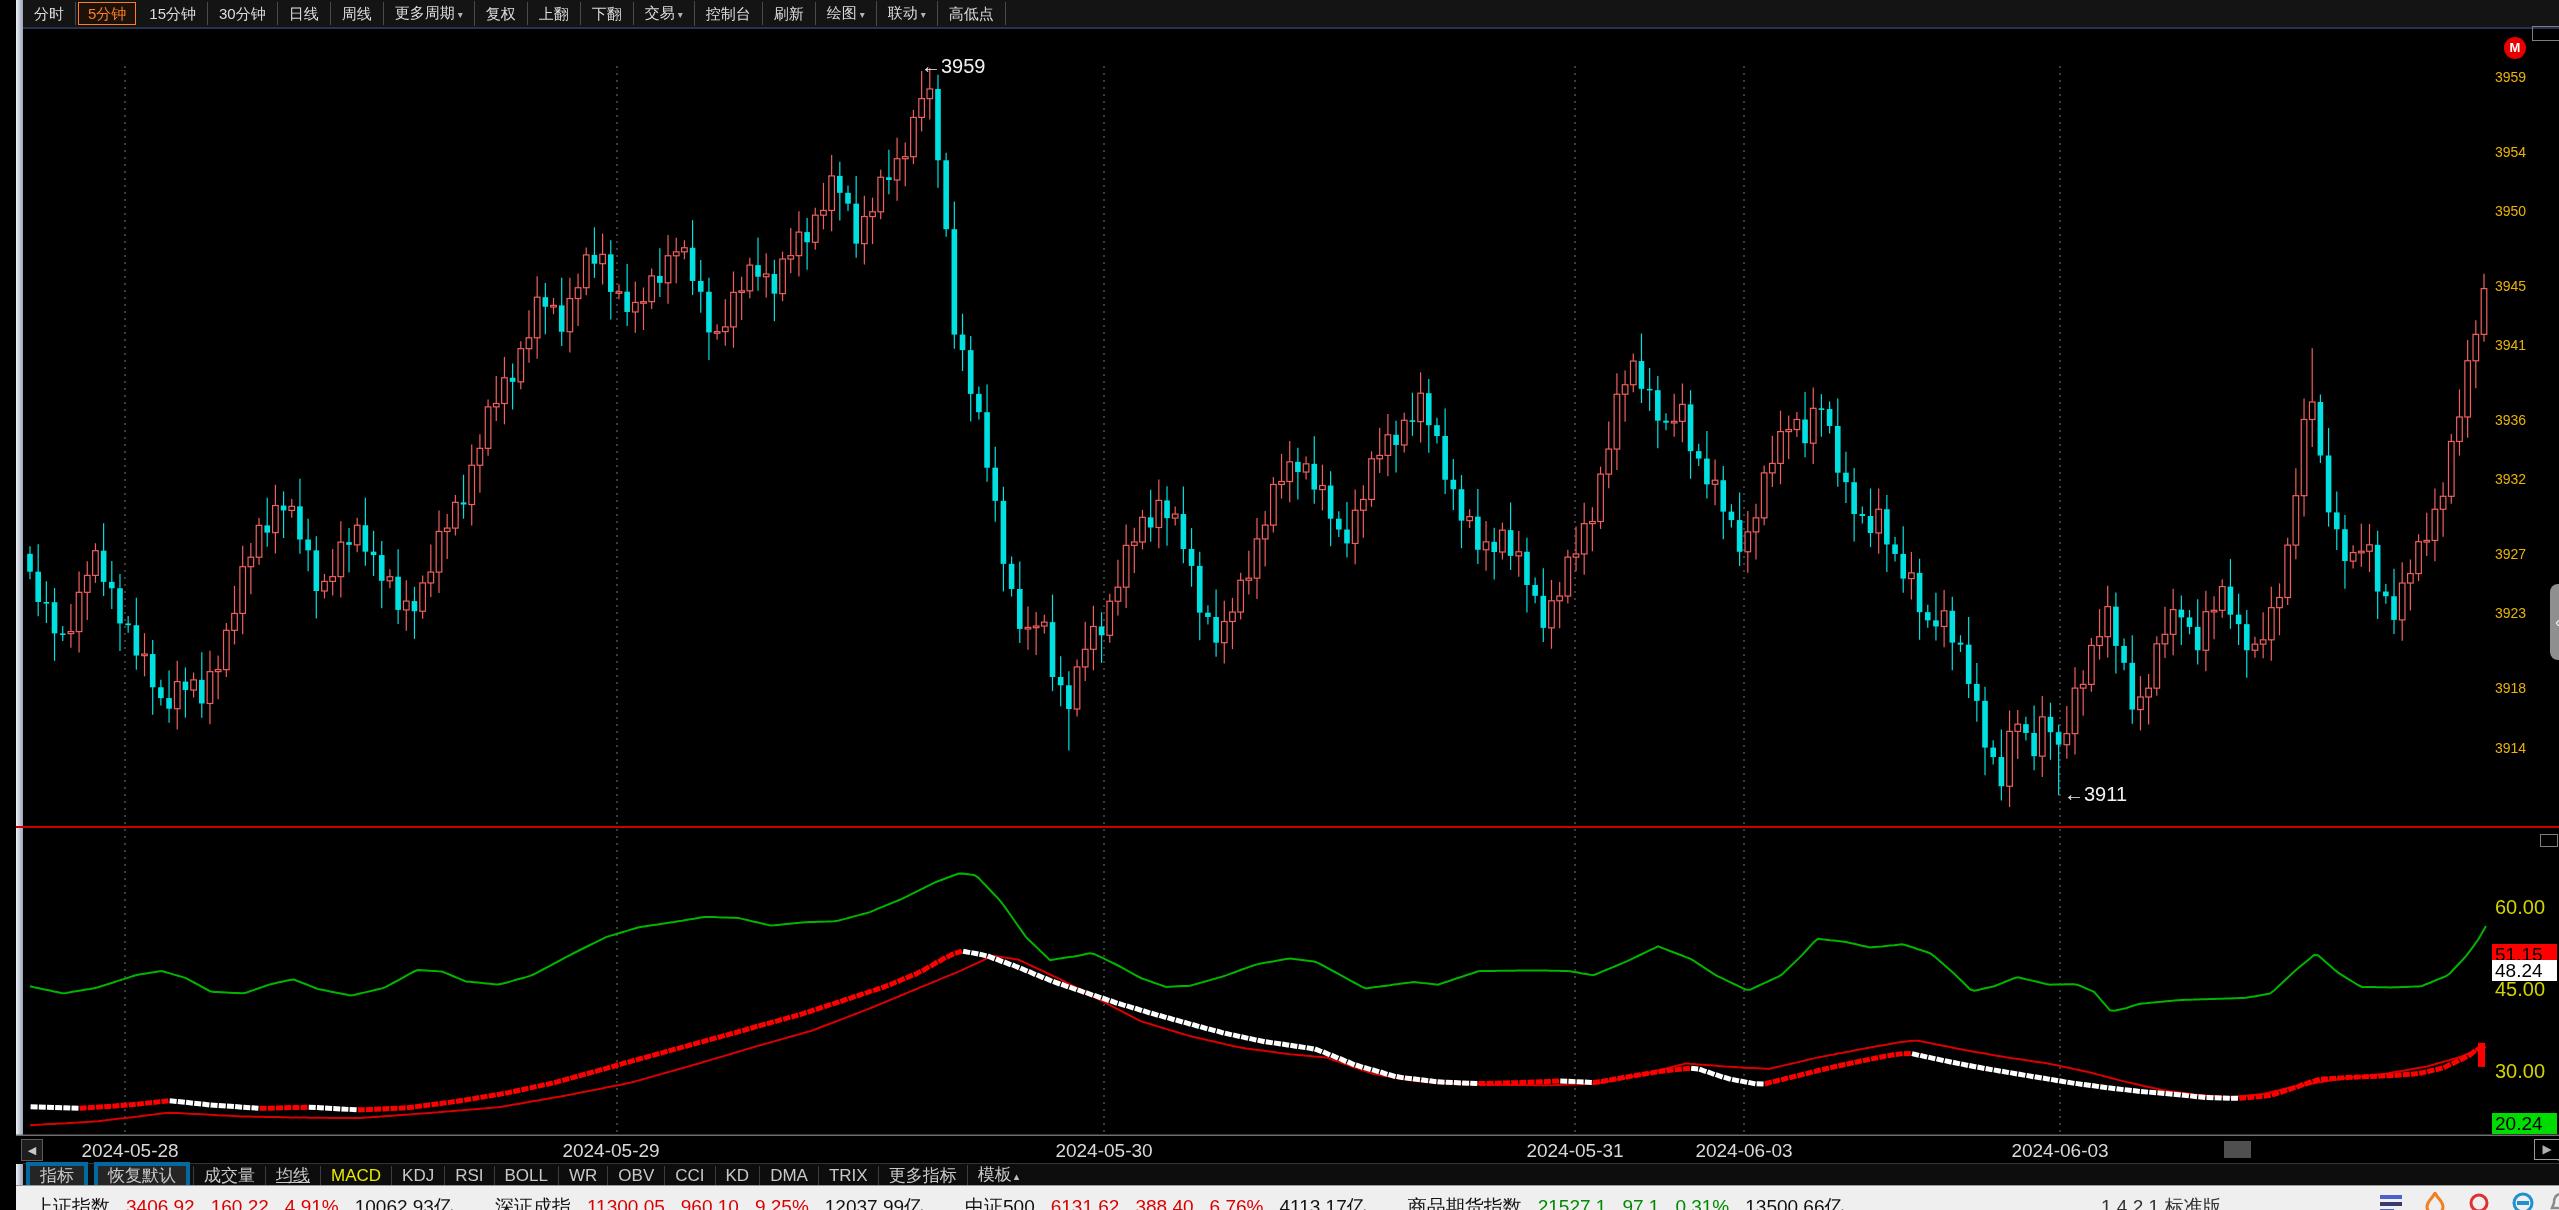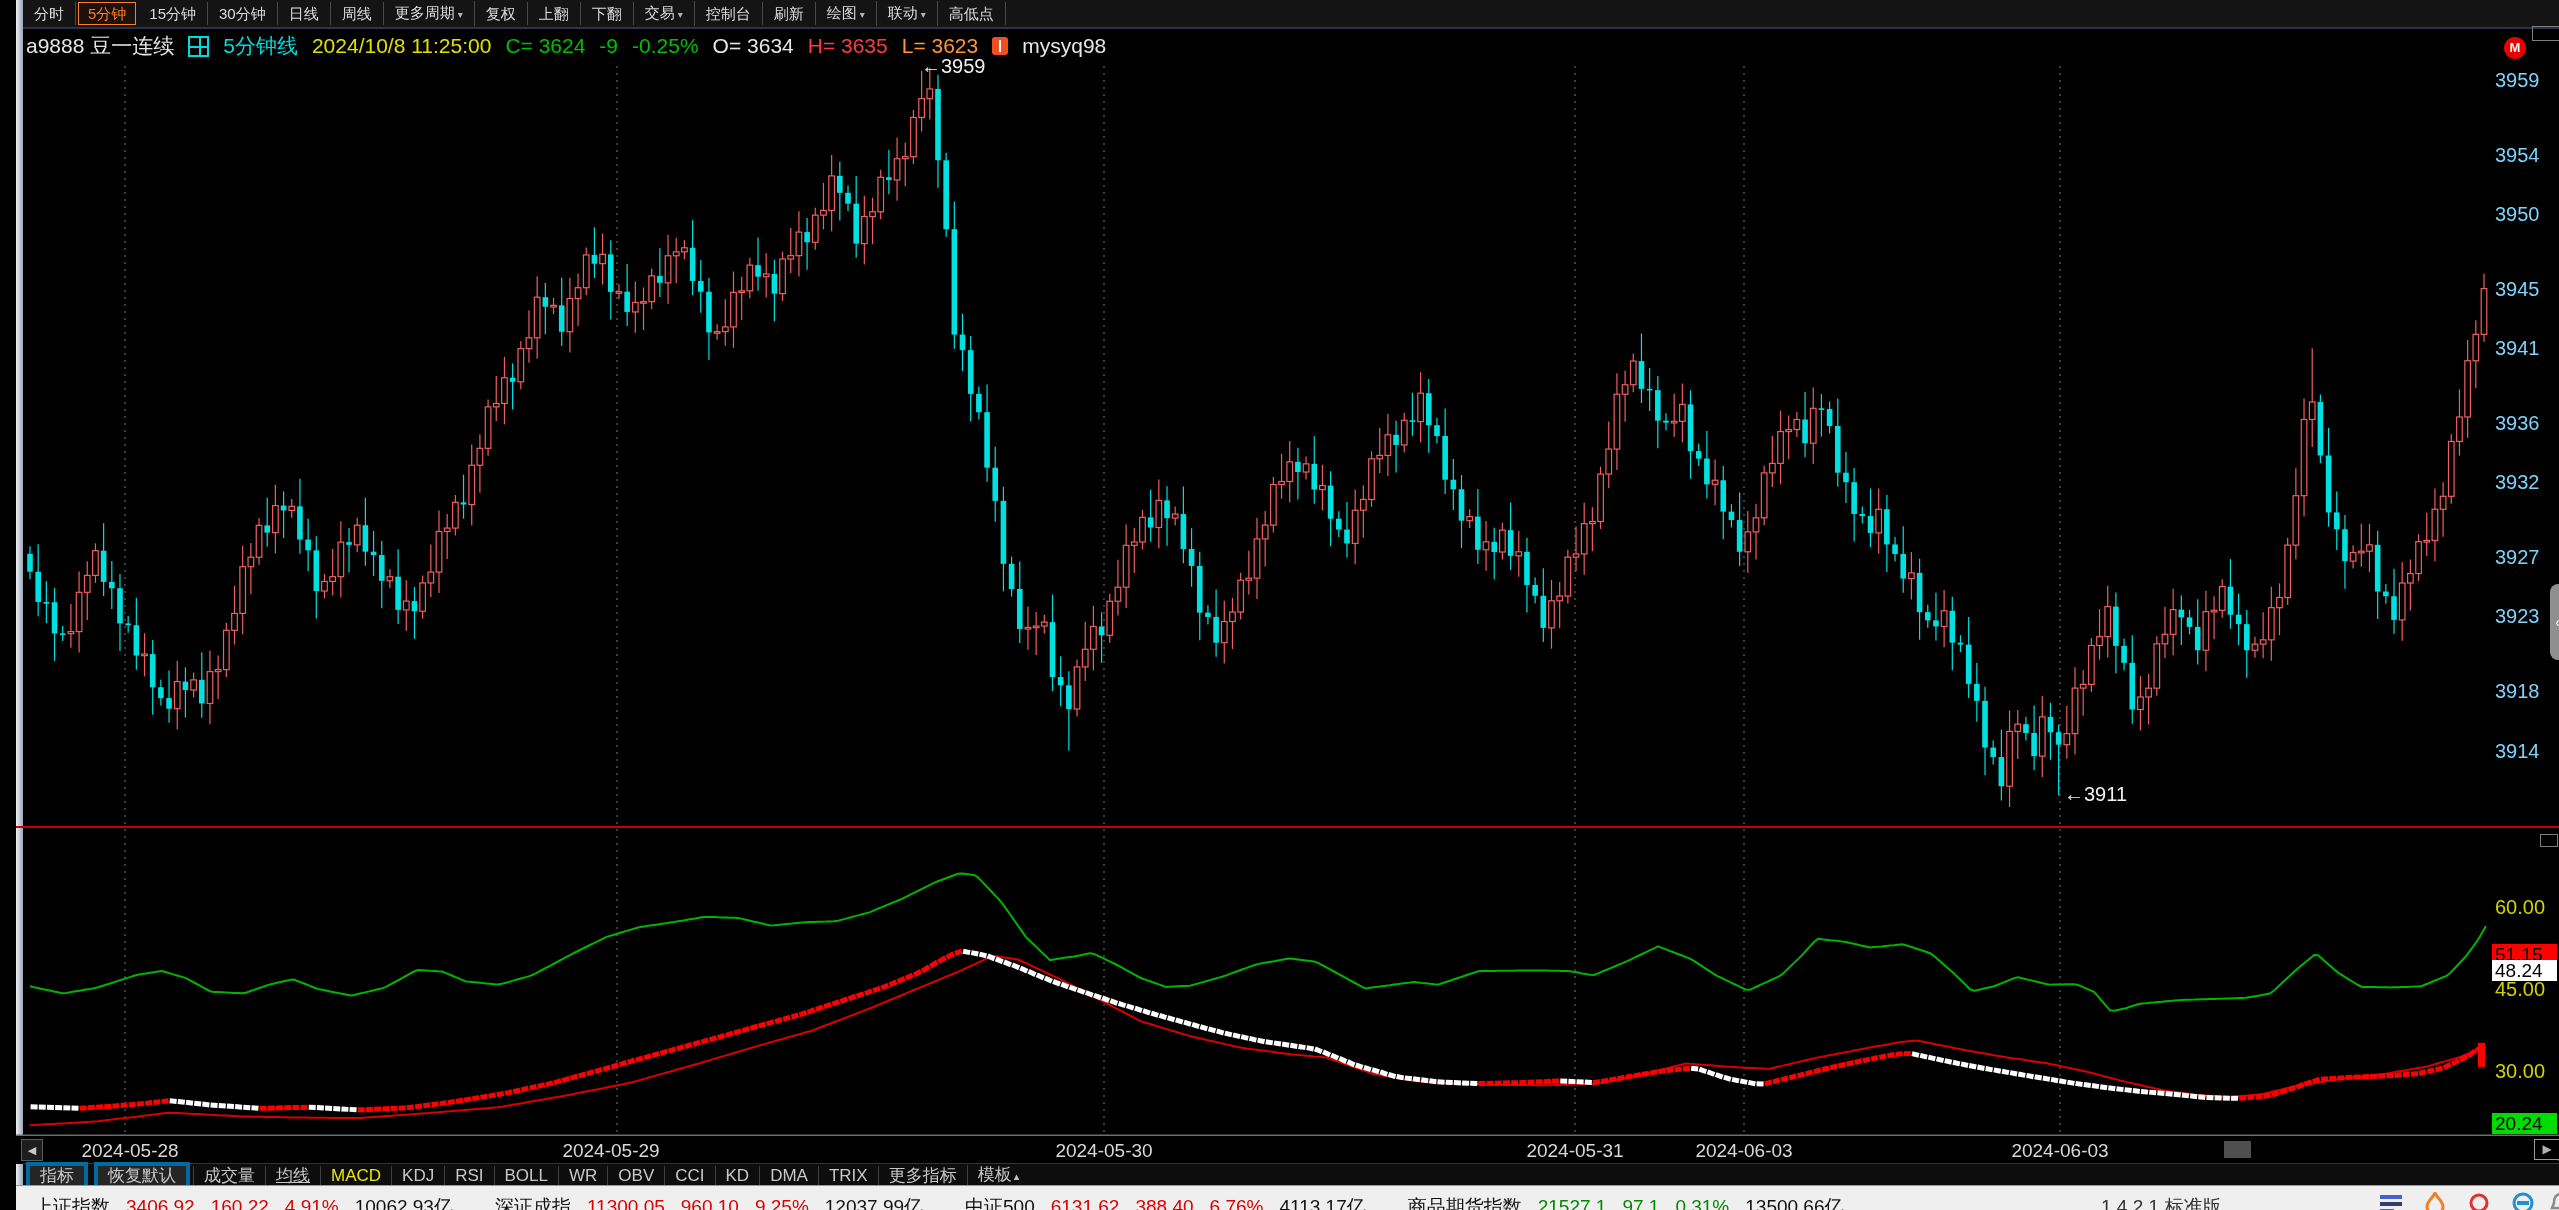--- a/index.html
+++ b/index.html
@@ -23,21 +23,21 @@
   .kline-ico:before{content:"";position:absolute;left:7px;top:3px;width:2px;height:12px;background:#fff;}
   
   #alert-badge{position:absolute;left:2488px;top:37px;width:22px;height:22px;border-radius:50%;
     background:#e60000;color:#fff;font-size:13px;font-weight:bold;text-align:center;line-height:22px;}
   .max-box{position:absolute;border:1px solid #7e7e7e;background:transparent;}
   
   #chart-svg{position:absolute;left:0;top:0;}
   
   .annot{position:absolute;color:#f0f0f0;font-size:20px;white-space:nowrap;}
   
-  .ylab{position:absolute;left:2479px;color:#7dd3fc;font-size:20px;}
+  .ylab{position:absolute;left:2479px;color:#eab308;font-size:14px;}
   
   #ind-header{position:absolute;left:14px;top:835px;font-size:20px;white-space:nowrap;color:#e6e6e6;}
   #ind-header b{font-weight:normal;margin-right:10px;}
   .diamond{color:#e04050;margin-right:6px;font-size:18px;}
   
   .ind-lab{position:absolute;left:2479px;color:#d2d200;font-size:20px;}
   .ind-badge{position:absolute;left:2476px;width:62px;height:21px;font-size:19px;color:#000;
     text-align:left;padding-left:3px;line-height:21px;}
   
   #date-axis{position:absolute;left:0;top:1135px;width:2559px;height:28px;background:#000;border-top:1px solid #6e6e6e;}
@@ -89,34 +89,20 @@
       <div class="menu-item">上翻</div>
       <div class="menu-item">下翻</div>
       <div class="menu-item">交易<span class="menu-caret">▾</span></div>
       <div class="menu-item">控制台</div>
       <div class="menu-item">刷新</div>
       <div class="menu-item">绘图<span class="menu-caret">▾</span></div>
       <div class="menu-item">联动<span class="menu-caret">▾</span></div>
       <div class="menu-item">高低点</div>
     </div>
 
-  <div id="info-bar">
-    <span class="w">a9888 豆一连续</span>
-    <span class="grid-ico"></span>
-    <span class="c">5分钟线</span>
-    <span class="y">2024/10/8 11:25:00</span>
-    <span class="g">C= 3624</span>
-    <span class="g">-9</span>
-    <span class="g">-0.25%</span>
-    <span class="w">O= 3634</span>
-    <span class="r">H= 3635</span>
-    <span class="o">L= 3623</span>
-    <span class="kline-ico"></span>
-    <span class="w">mysyq98</span>
-  </div>
 
   <div id="alert-badge">M</div>
   <div class="max-box" style="left:2516px;top:26px;width:30px;height:13px;"></div>
   <div class="max-box" style="left:2524px;top:834px;width:16px;height:11px;"></div>
 
   <svg id="chart-svg" width="2559" height="1210">
       <line x1="109" y1="66" x2="109" y2="1133" stroke="#787878" stroke-width="1" stroke-dasharray="2,5"></line>
       <line x1="601" y1="66" x2="601" y2="1133" stroke="#787878" stroke-width="1" stroke-dasharray="2,5"></line>
       <line x1="1088" y1="66" x2="1088" y2="1133" stroke="#787878" stroke-width="1" stroke-dasharray="2,5"></line>
       <line x1="1559" y1="66" x2="1559" y2="1133" stroke="#787878" stroke-width="1" stroke-dasharray="2,5"></line>

